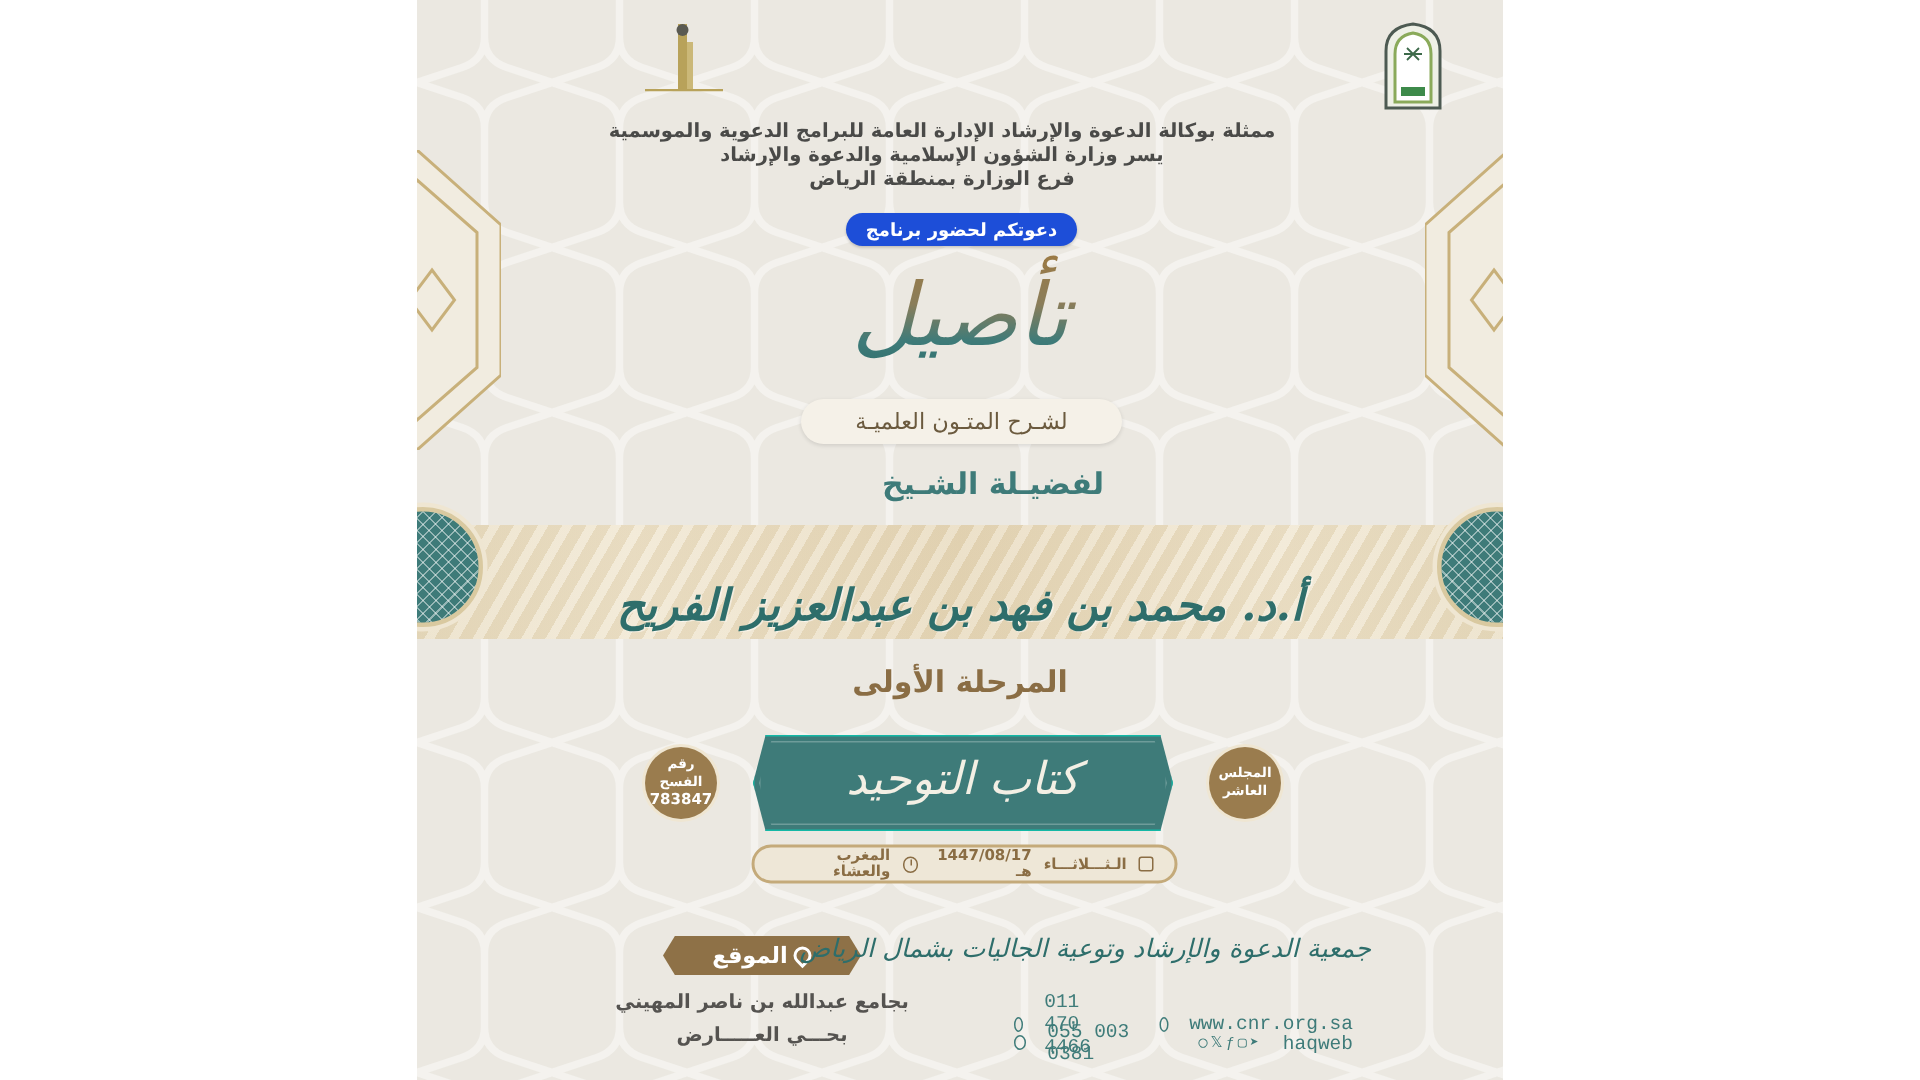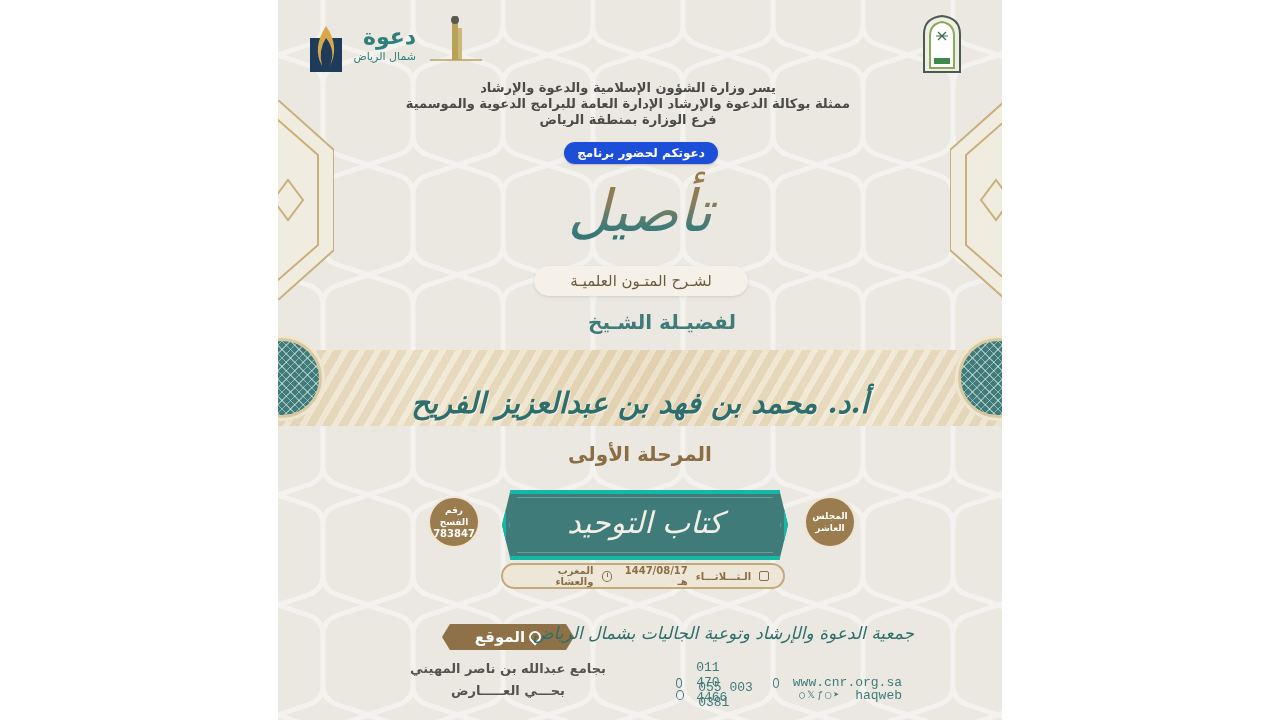--- a/index.html
+++ b/index.html
@@ -75,21 +75,21 @@
         #3e7b79;
       border: 3px solid #d9c9a0; box-shadow: 0 0 0 3px #efe6d2;
     }
     .stage {
       position: absolute; top: 442px; left: 0; right: 0; text-align: center;
       font-size: 20px; font-weight: bold; color: #8a6d44;
     }
     
     .book-banner {
       position: absolute; top: 490px; left: 224px; width: 278px; height: 62px;
-      background: #3e7b79; border: 4px solid #14b8a6;
+      background: #3e7b79; border: 1px solid #14b8a6;
       clip-path: polygon(3% 0, 97% 0, 100% 50%, 97% 100%, 3% 100%, 0 50%);
     }
     .book-banner-inner {
       position: absolute; inset: 3px; border: 1px solid rgba(255,255,255,0.25);
       clip-path: polygon(3% 0, 97% 0, 100% 50%, 97% 100%, 3% 100%, 0 50%);
     }
     .book-title {
       position: absolute; inset: 0; text-align: center; color: #f3efe4;
       font-family: "DejaVu Serif", serif; font-style: italic; font-size: 30px; line-height: 58px;
     }
@@ -177,34 +177,24 @@
 
   <div class="masjid-logo">
     <svg width="64" height="62" viewBox="0 0 64 62">
       <rect x="28" y="2" width="6" height="44" fill="#b8a25a"></rect>
       <rect x="34" y="14" width="4" height="32" fill="#cbb878"></rect>
       <circle cx="31" cy="6" r="4" fill="#5a5a52"></circle>
       <line x1="6" y1="46" x2="58" y2="46" stroke="#b8a25a" stroke-width="1.5"></line>
     </svg>
   </div>
 
-  <div class="dawah-logo">
-    <svg width="32" height="46" viewBox="0 0 32 46" style="position:absolute;left:0;top:2px">
-      <rect x="0" y="12" width="32" height="34" fill="#1e3b5a"></rect>
-      <path d="M16 0 Q30 20 20 40 Q26 24 16 12 Q8 24 12 40 Q2 22 16 0 Z" fill="#d6a84a"></path>
-    </svg>
-    <div class="dawah-text">
-      <div class="dawah-title">دعوة</div>
-      <div class="dawah-sub">شمال الرياض</div>
-    </div>
-  </div>
 
   <div class="intro">
+    <div>ممثلة بوكالة الدعوة والإرشاد الإدارة العامة للبرامج الدعوية والموسمية</div>
     <div>يسر وزارة الشؤون الإسلامية والدعوة والإرشاد</div>
-    <div>ممثلة بوكالة الدعوة والإرشاد الإدارة العامة للبرامج الدعوية والموسمية</div>
     <div>فرع الوزارة بمنطقة الرياض</div>
   </div>
 
   <div class="invite-pill">دعوتكم لحضور برنامج</div>
 
   <div class="program-title">تأصيل</div>
 
   <div class="subtitle-pill">لشـرح المتـون العلميـة</div>
 
   <div class="sheikh-label">لفضيـلة الشـيخ</div>

